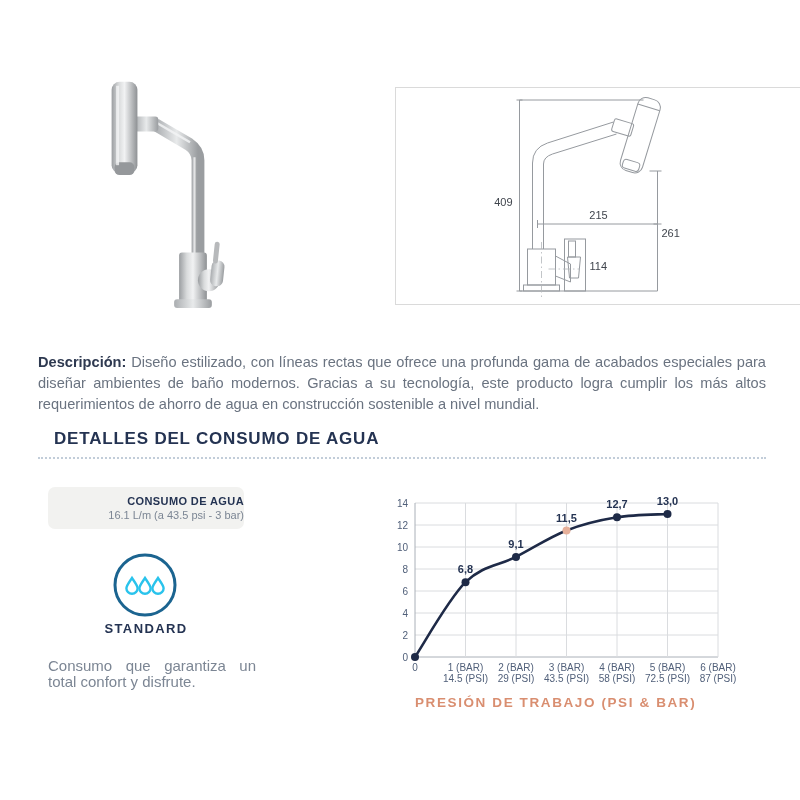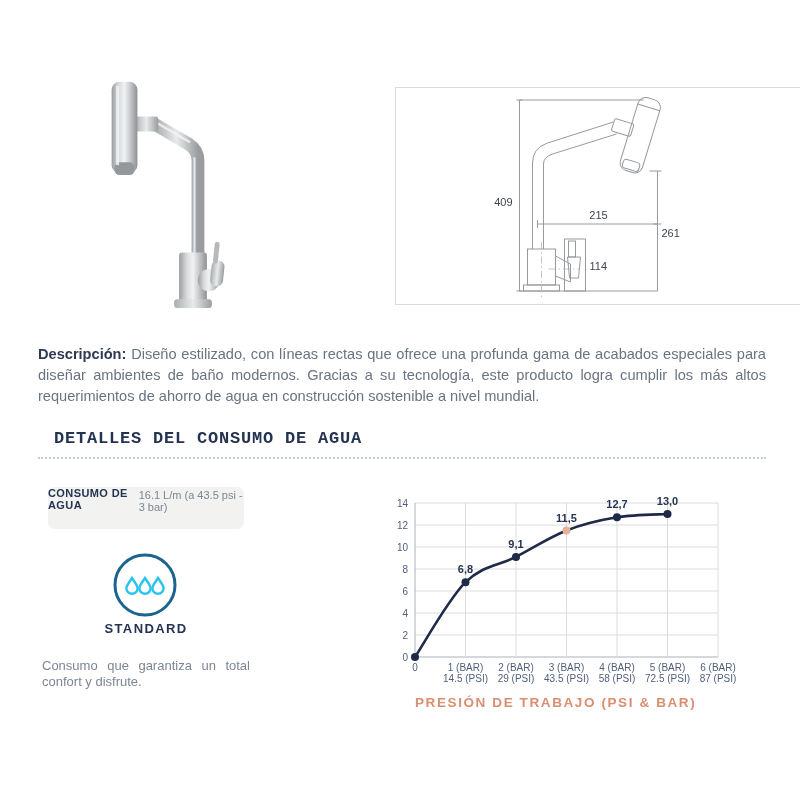--- a/index.html
+++ b/index.html
@@ -7,41 +7,41 @@
         font-family:"Liberation Sans", sans-serif;}
 
   
   .product-photo{position:absolute;left:62px;top:58px;width:258px;height:262px;}
   .tech-drawing{position:absolute;left:395px;top:87px;width:427px;height:218px;
                 border:1px solid #dadada;box-sizing:border-box;background:#ffffff;}
   .tech-drawing svg{display:block;width:100%;height:100%;}
   .dim-label{font-size:11px;fill:#3f444c;font-family:"Liberation Sans",sans-serif;}
 
   
-  .description{position:absolute;left:38px;top:329px;width:728px;
+  .description{position:absolute;left:38px;top:337px;width:728px;
                font-size:14.6px;line-height:21px;color:#6a7380;text-align:justify;}
   .description b{color:#2e3950;font-weight:bold;}
 
   
   .section-title{position:absolute;left:54px;top:429px;margin:0;
-                 font-size:17px;font-weight:bold;letter-spacing:.8px;color:#243352;font-family:Liberation Mono, monospace;}
+                 font-size:17px;font-weight:bold;letter-spacing:.8px;color:#243352;}
   .dotted-sep{position:absolute;left:38px;top:457px;width:728px;height:0;
               border-top:2px dotted #c2cdd9;}
 
   
   .consumo-box{position:absolute;left:48px;top:487px;width:196px;height:42px;
-               background:#f2f2f0;border-radius:7px;display:flex;flex-direction:row;
-               align-items:flex-start;justify-content:center;}
+               background:#f2f2f0;border-radius:7px;display:flex;flex-direction:column;
+               align-items:flex-end;justify-content:center;}
   .consumo-box .t1{font-size:11px;font-weight:bold;letter-spacing:.4px;color:#243352;}
   .consumo-box .t2{font-size:11px;color:#7c8694;margin-top:2px;}
   .standard-icon{position:absolute;left:112px;top:552px;width:66px;height:66px;}
   .standard-label{position:absolute;left:40px;top:621px;width:212px;text-align:center;
                   font-size:13px;font-weight:bold;letter-spacing:1.4px;color:#243352;}
-  .standard-text{position:absolute;left:42px;top:658px;width:208px;
-                 font-size:13px;line-height:16px;color:#7c8694;text-align:justify;}
+  .standard-text{position:absolute;left:48px;top:658px;width:208px;
+                 font-size:15px;line-height:16px;color:#7c8694;text-align:justify;}
 
   
   .chart-ylabel{position:absolute;left:285px;top:571px;width:85px;text-align:right;
                 font-size:13px;font-weight:bold;letter-spacing:1.2px;line-height:17px;
                 color:#d98e70;}
   .chart-svg{position:absolute;left:380px;top:485px;width:350px;height:206px;overflow:visible;}
   .chart-xlabel{position:absolute;left:415px;top:695px;width:350px;
                 font-size:13.5px;font-weight:bold;letter-spacing:1.6px;color:#d98e70;}
   .tick{font-size:10px;fill:#51607a;font-family:"Liberation Sans",sans-serif;}
   .pointlab{font-size:11px;font-weight:600;fill:#243352;font-family:"Liberation Sans",sans-serif;}

